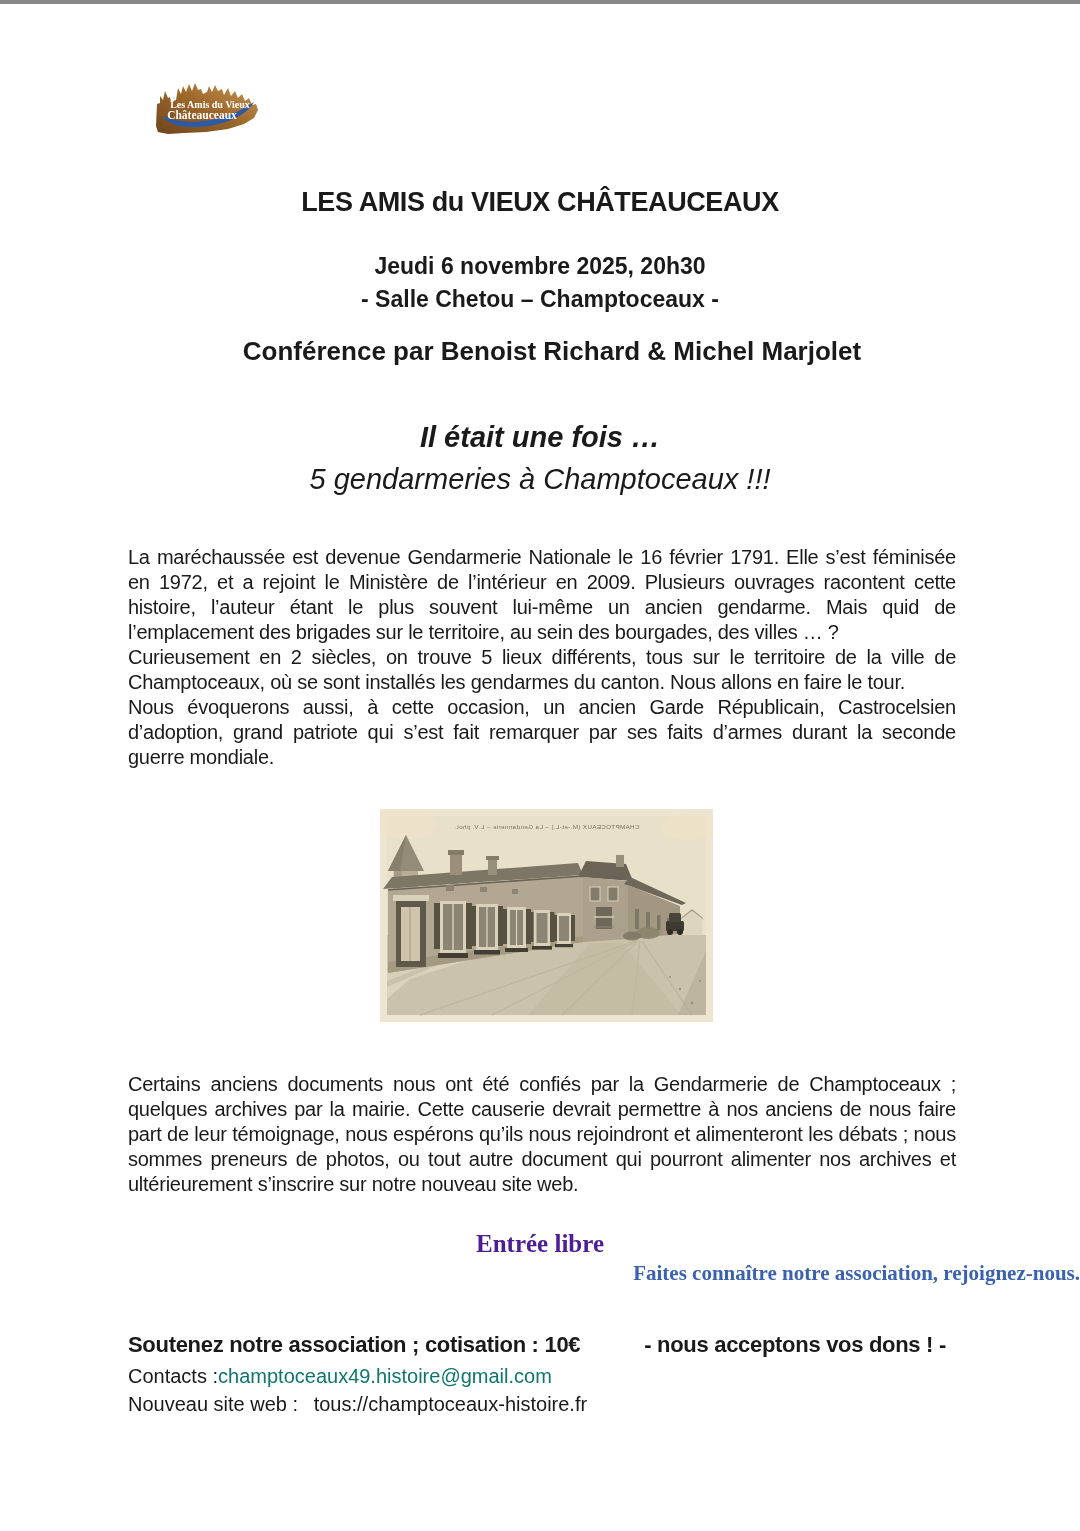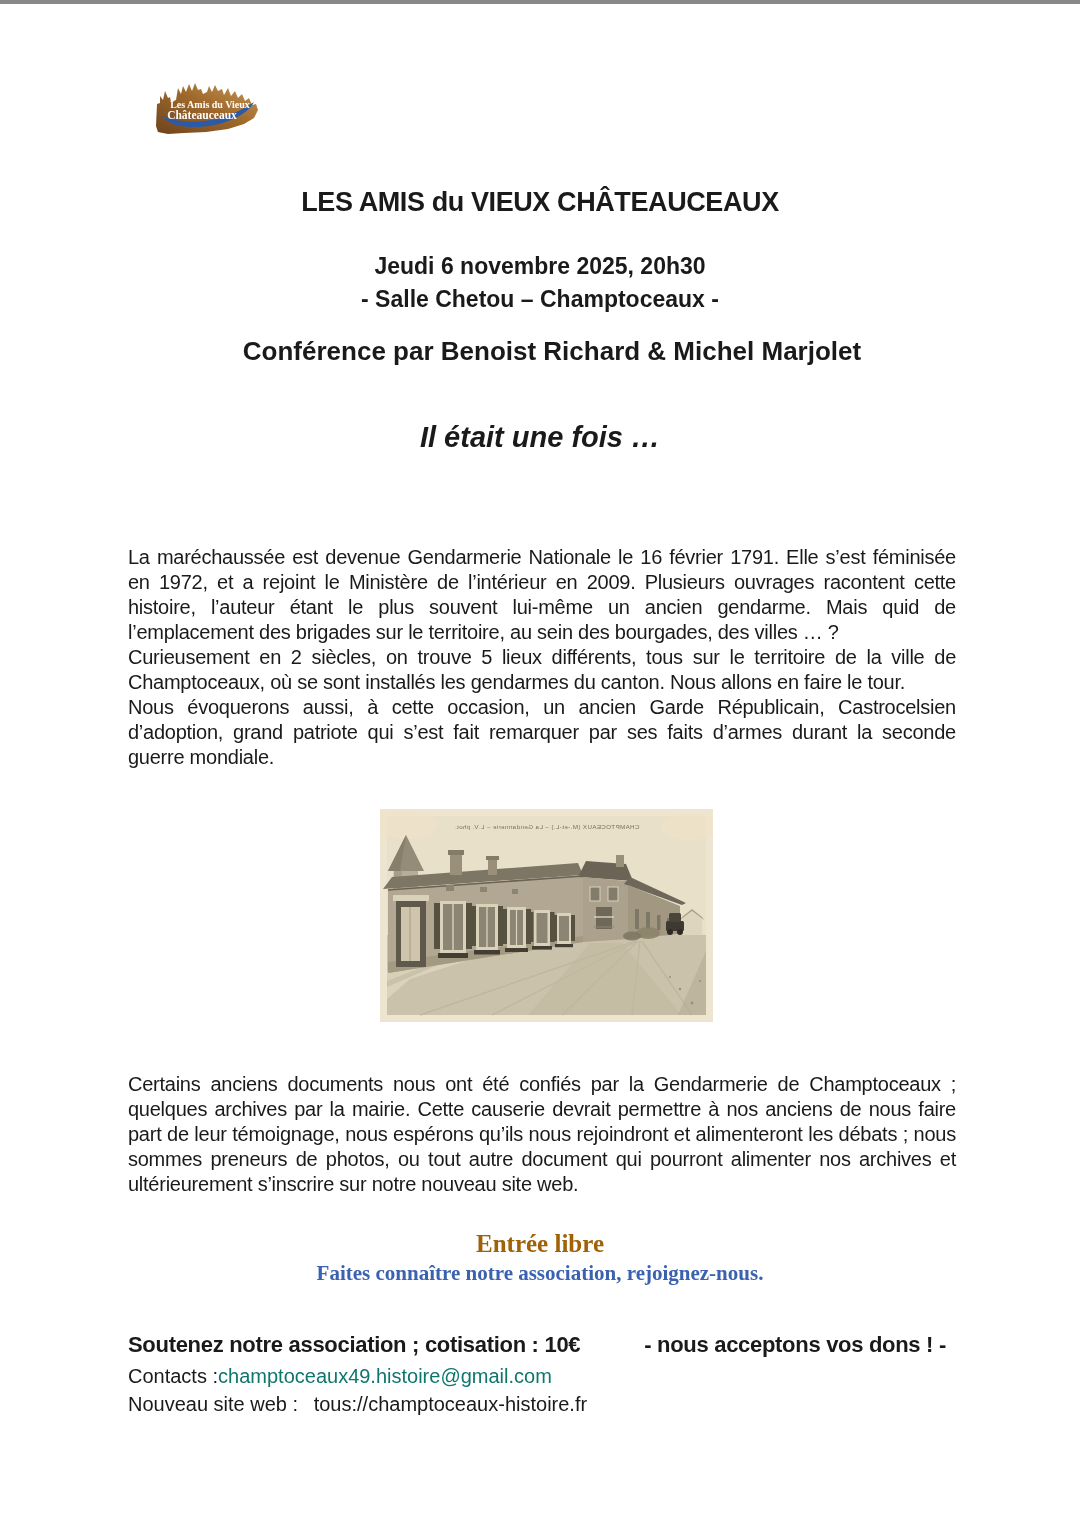--- a/index.html
+++ b/index.html
@@ -30,26 +30,26 @@
     text-align:justify;
   }
   .bodyblock p{margin:0;}
   .block1{top:541px;}
   .block2{top:1068px;}
   .postcard{left:380px;top:805px;width:333px;height:213px;}
   .postcard svg{display:block;width:100%;height:100%;}
   .invite1{
     top:1226px;
     font-family:"Liberation Serif",serif;
-    font-size:25px;font-weight:700;color:#a16207;
+    font-size:25px;font-weight:700;color:#4c1d95;
   }
   .invite2{
     top:1257px;
     font-family:"Liberation Serif",serif;
-    font-size:21px;font-weight:700;color:#3a62b0;
+    font-size:21px;font-weight:700;color:#3a62b0;text-align:right;
   }
   .support-row{
     left:128px;top:1328px;width:818px;
     display:flex;justify-content:space-between;
     font-size:22px;font-weight:700;letter-spacing:-0.3px;text-align:center;
   }
   .contacts-line{left:128px;top:1361px;font-size:20px;}
   .email-link{
     color:#0f766e;cursor:pointer;
   }
@@ -75,20 +75,21 @@
       <text x="62" y="34" text-anchor="middle" font-family="Liberation Serif,serif" font-size="10" font-weight="bold" fill="#ffffff">Les Amis du Vieux</text>
       <text x="54" y="45" text-anchor="middle" font-family="Liberation Serif,serif" font-size="11.5" font-weight="bold" fill="#ffffff">Châteauceaux</text>
     </svg>
   </div>
 
   <h1 class="abs centered title">LES AMIS du VIEUX CHÂTEAUCEAUX</h1>
   <div class="abs centered date-line">Jeudi 6 novembre 2025, 20h30</div>
   <div class="abs centered venue-line">- Salle Chetou – Champtoceaux -</div>
   <div class="abs centered conference-line">Conférence par Benoist Richard &amp; Michel Marjolet</div>
   <div class="abs centered story1">Il était une fois …</div>
+  <div class="abs centered story2">5 gendarmeries à Champtoceaux !!!</div>
 
   <div class="abs bodyblock block1">
     <p>La maréchaussée est devenue Gendarmerie Nationale le 16 février 1791. Elle s’est féminisée en 1972, et a rejoint le Ministère de l’intérieur en 2009. Plusieurs ouvrages racontent cette histoire, l’auteur étant le plus souvent lui-même un ancien gendarme. Mais quid de l’emplacement des brigades sur le territoire, au sein des bourgades, des villes … ?</p>
     <p>Curieusement en 2 siècles, on trouve 5 lieux différents, tous sur le territoire de la ville de Champtoceaux, où se sont installés les gendarmes du canton. Nous allons en faire le tour.</p>
     <p>Nous évoquerons aussi, à cette occasion, un ancien Garde Républicain, Castrocelsien d’adoption, grand patriote qui s’est fait remarquer par ses faits d’armes durant la seconde guerre mondiale.</p>
   </div>
 
   <figure class="abs postcard" style="margin:0">
     <svg viewBox="0 0 333 213">
       <rect width="333" height="213" fill="#ede5cf"></rect>

